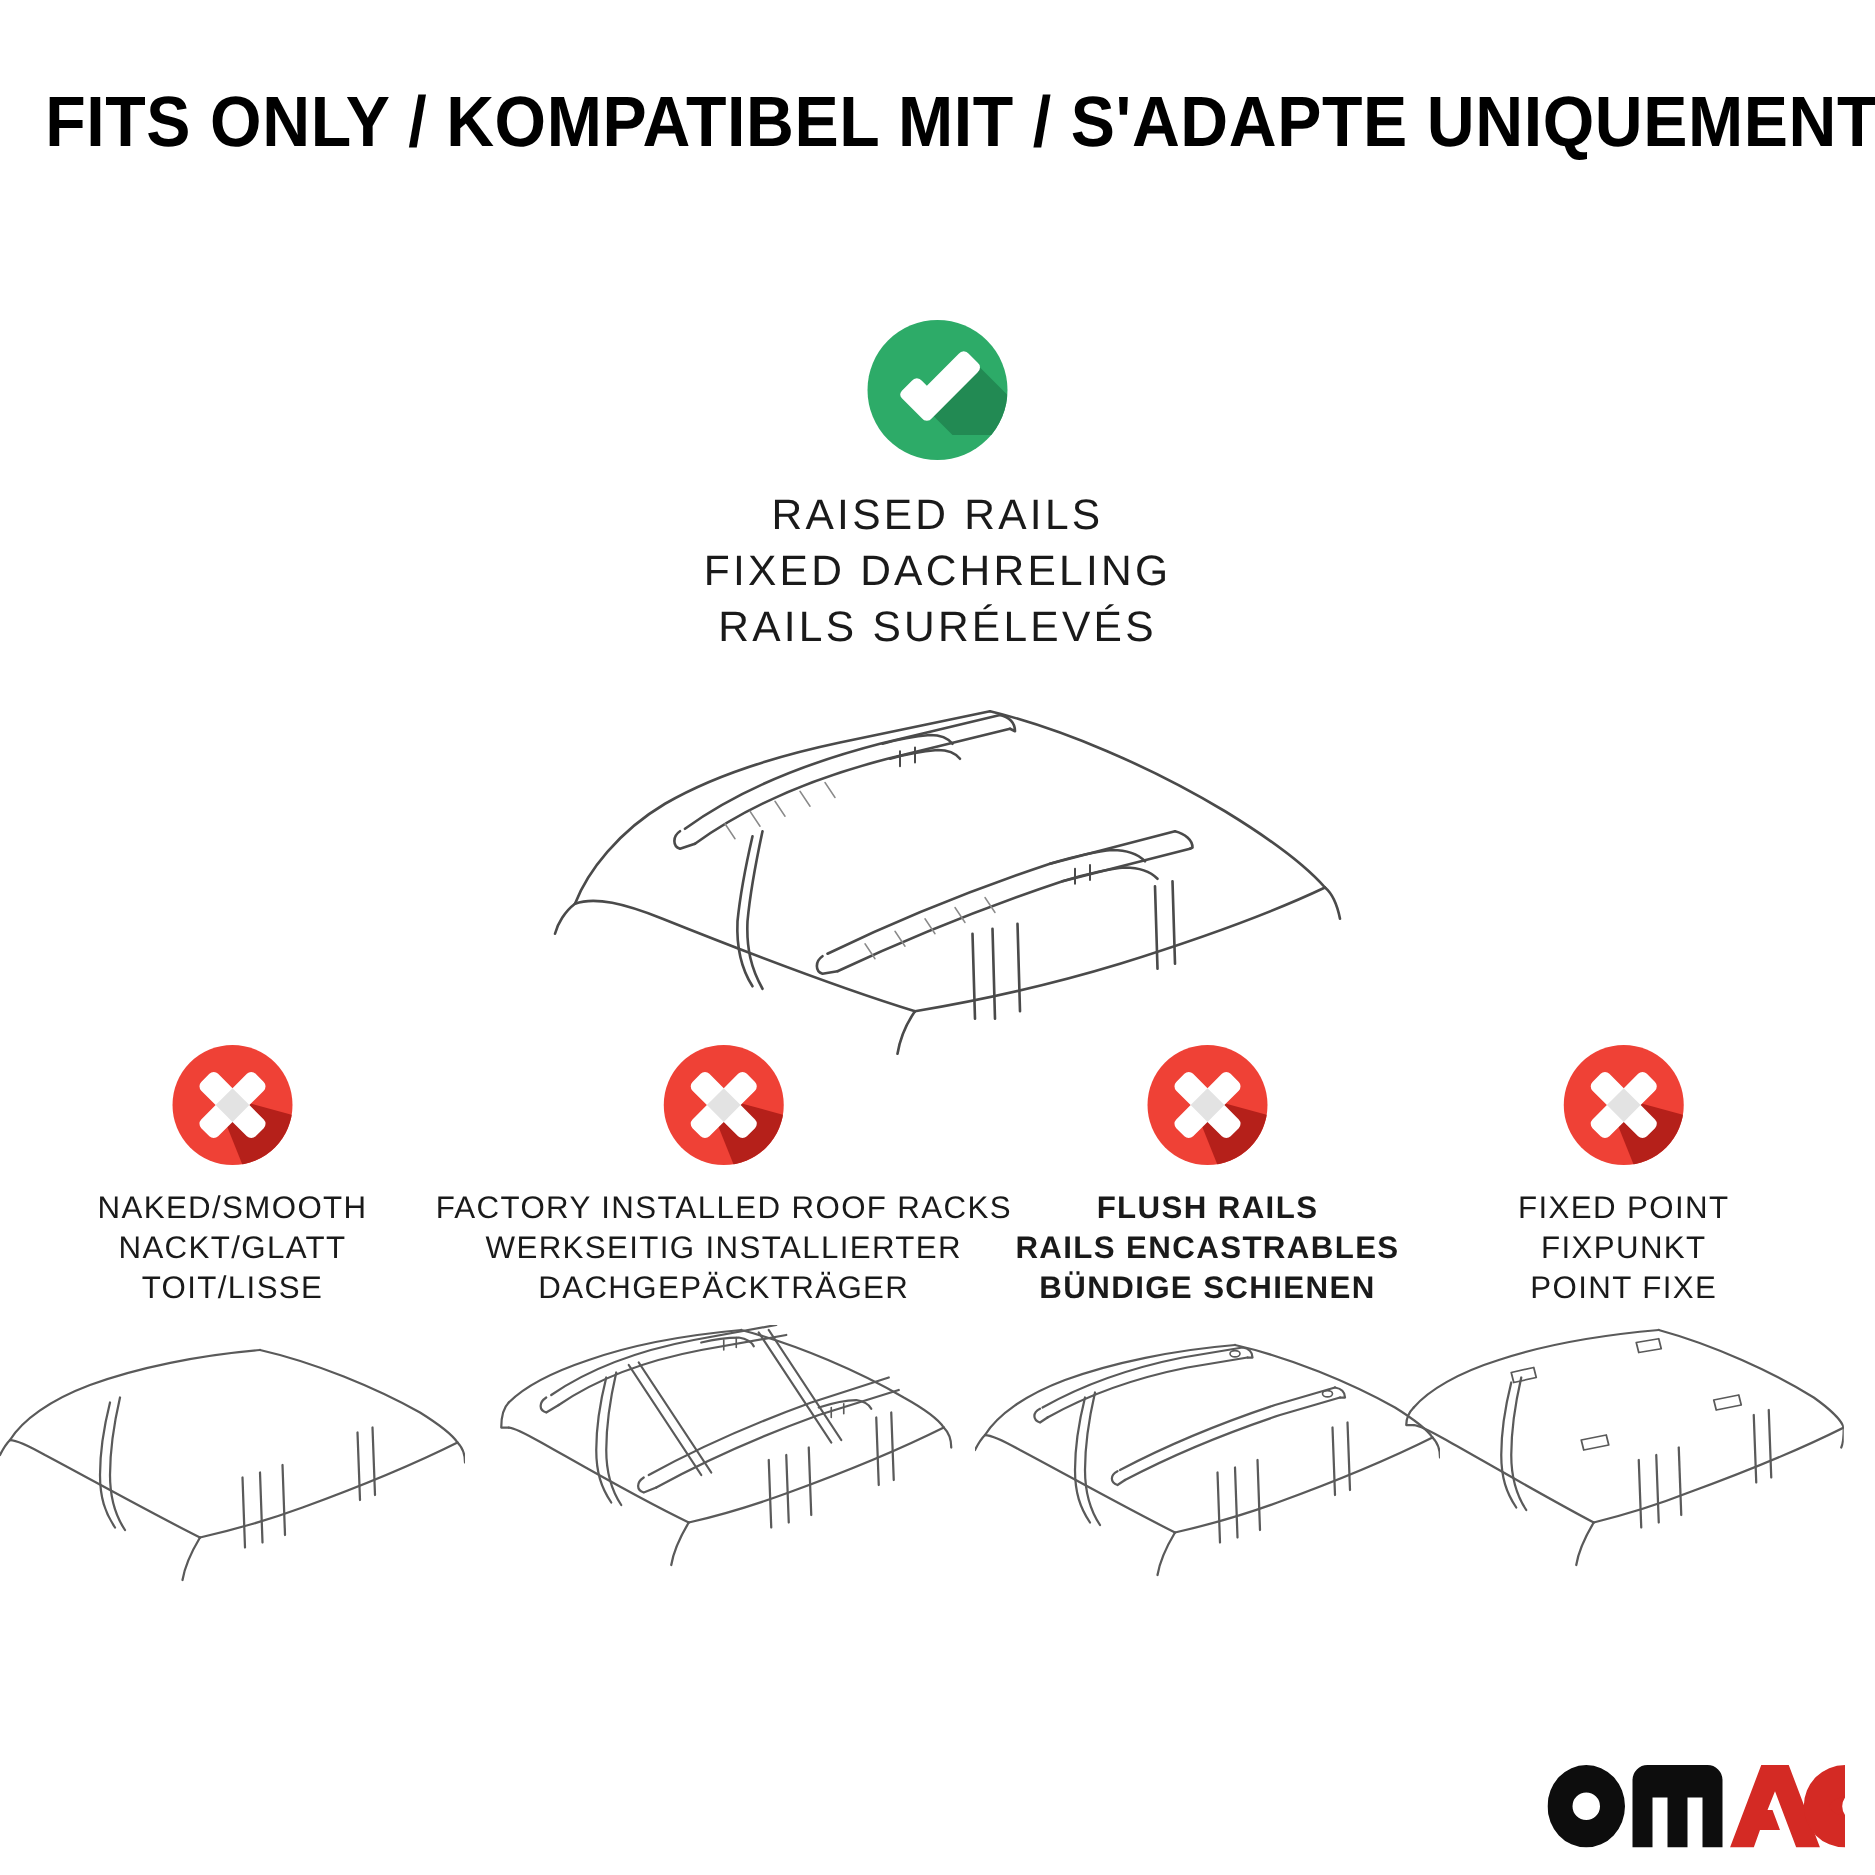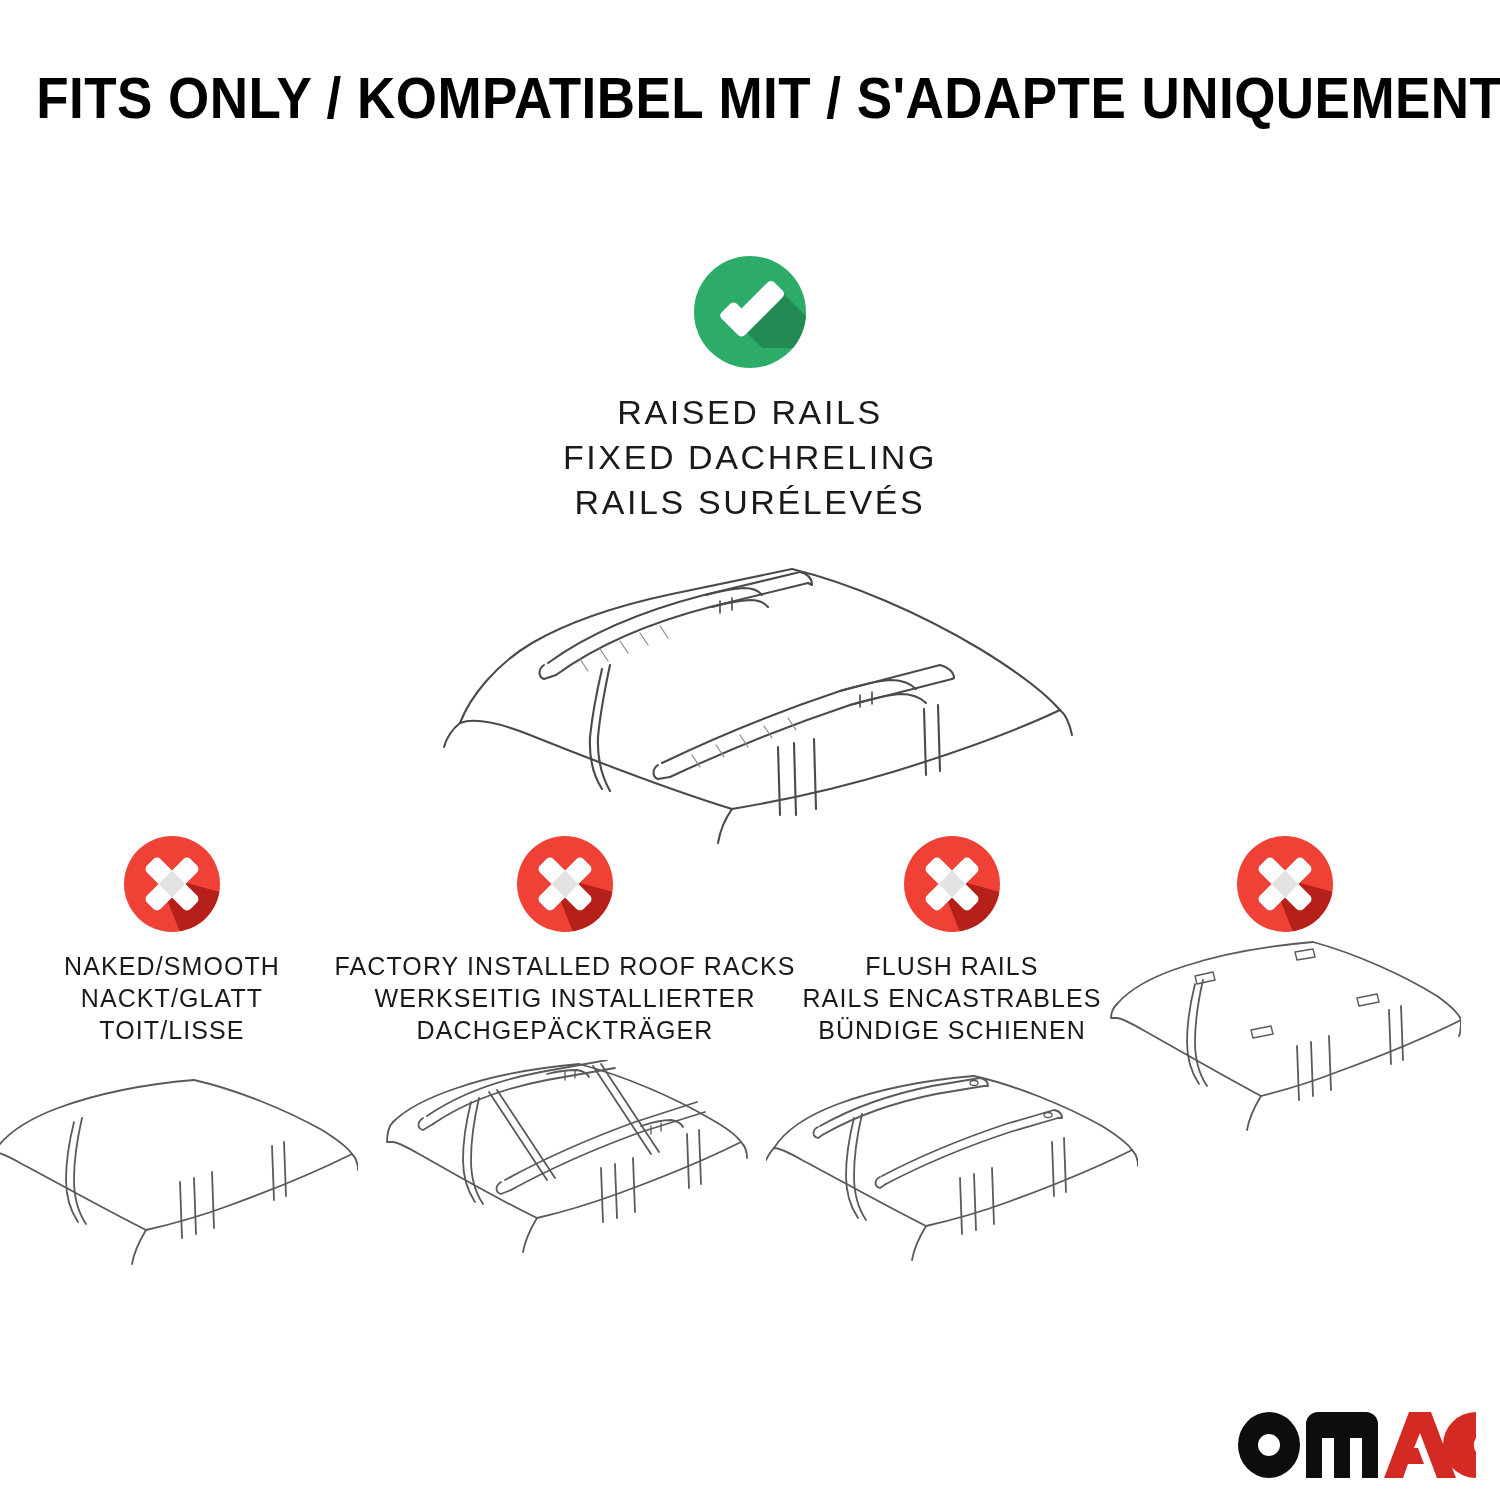--- a/index.html
+++ b/index.html
@@ -82,30 +82,29 @@
     width: 660px;
     height: 300px;
   }
 
   
   .grid {
     position: absolute;
     top: 836px; left: 0;
     width: 1424px;
     display: flex;
-    justify-content: center;
   }
   .col {
     display: flex;
     flex-direction: column;
     align-items: center;
   }
   .col.c1 { width: 420px; }
   .col.c2 { width: 414px; }
-  .col.c3 { width: 360px; }
+  .col.c3 { width: 360px; font-weight: bold; }
   .col.c4 { width: 306px; }
 
   .col-labels {
     margin-top: 18px;
     text-align: center;
     min-height: 104px;
   }
   .col-labels .line {
     font-size: 25px;
     letter-spacing: 1.1px;
@@ -338,20 +337,25 @@
   <div class="col c4">
     <div class="icon-badge no">
       <svg class="badge-shadow" viewBox="0 0 96 96" width="96" height="96" aria-hidden="true">
         <path d="M40 56 L52 44 L96 56 L96 96 L56 96 Z" fill="#b5201a"></path>
       </svg>
       <svg class="badge-mark" viewBox="0 0 96 96" width="96" height="96" aria-hidden="true">
         <path d="M29.5 23 A5 5 0 0 1 36.5 23 L48 34.5 L59.5 23 A5 5 0 0 1 66.5 23 L73 29.5 A5 5 0 0 1 73 36.5 L61.5 48 L73 59.5 A5 5 0 0 1 73 66.5 L66.5 73 A5 5 0 0 1 59.5 73 L48 61.5 L36.5 73 A5 5 0 0 1 29.5 73 L23 66.5 A5 5 0 0 1 23 59.5 L34.5 48 L23 36.5 A5 5 0 0 1 23 29.5 Z" fill="#ffffff"></path>
         <path d="M48 34.5 L61.5 48 L48 61.5 L34.5 48 Z" fill="#e3e3e3"></path>
       </svg>
     </div>
+    <div class="col-labels">
+      <div class="line">FIXED POINT</div>
+      <div class="line">FIXPUNKT</div>
+      <div class="line">POINT FIXE</div>
+    </div>
     <div class="col-art">
       <svg viewBox="0 0 352 226" width="352" height="226" aria-hidden="true">
         <g fill="none" stroke="#5a5a5a" stroke-width="1.8" stroke-linejoin="round" stroke-linecap="round">
           <path d="M8 66 C20 52 44 38 76 28 C112 16 158 8 204 4"></path>
           <path d="M204 4 C248 16 296 38 328 58 C342 68 350 76 352 82"></path>
           <path d="M352 82 C316 100 272 118 228 134 C200 145 172 153 152 158"></path>
           <path d="M152 158 C114 138 66 110 34 92 C20 84 12 80 8 80"></path>
           <path d="M8 66 C4 70 2 74 2 80 L8 80"></path>
           <path d="M152 158 C146 168 140 180 138 192"></path>
           <path d="M352 82 C352 88 352 94 350 98"></path>

